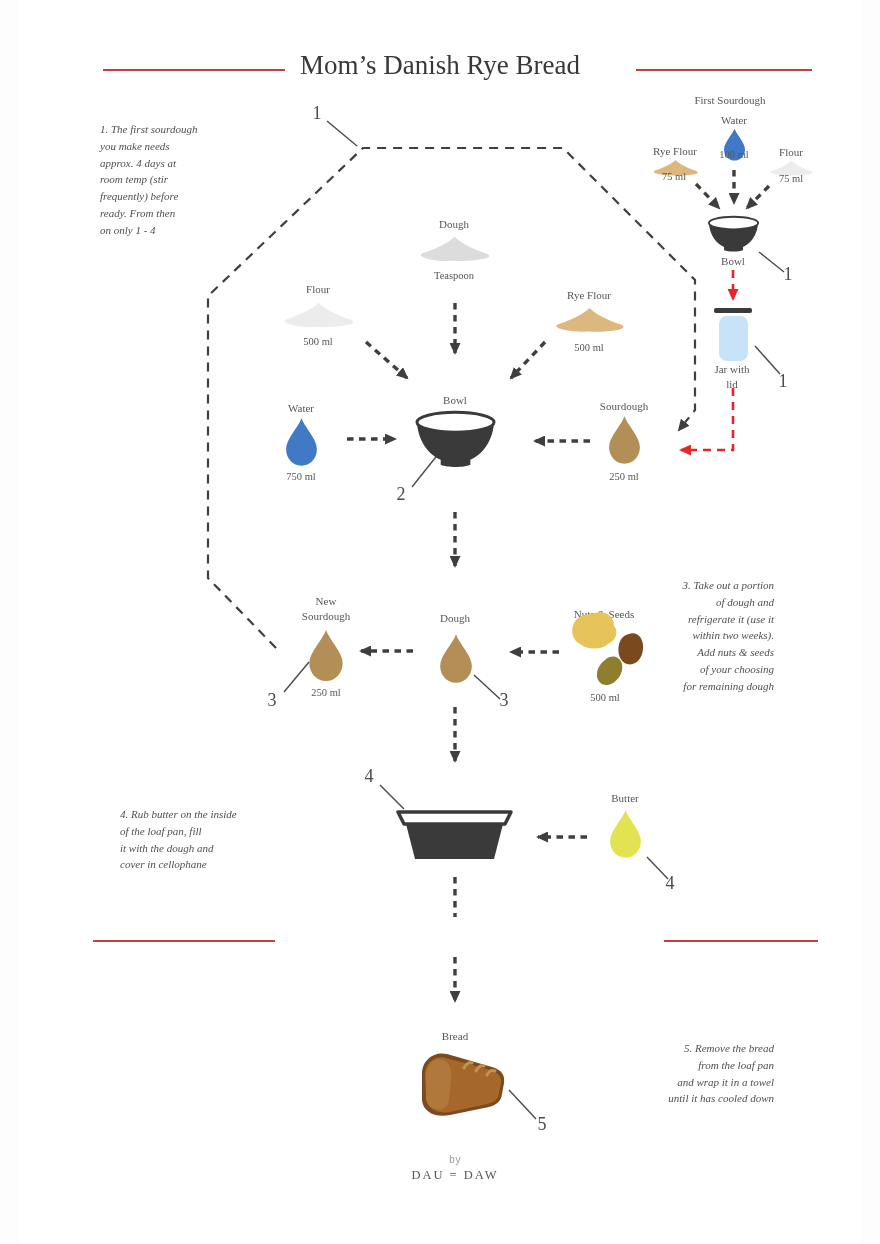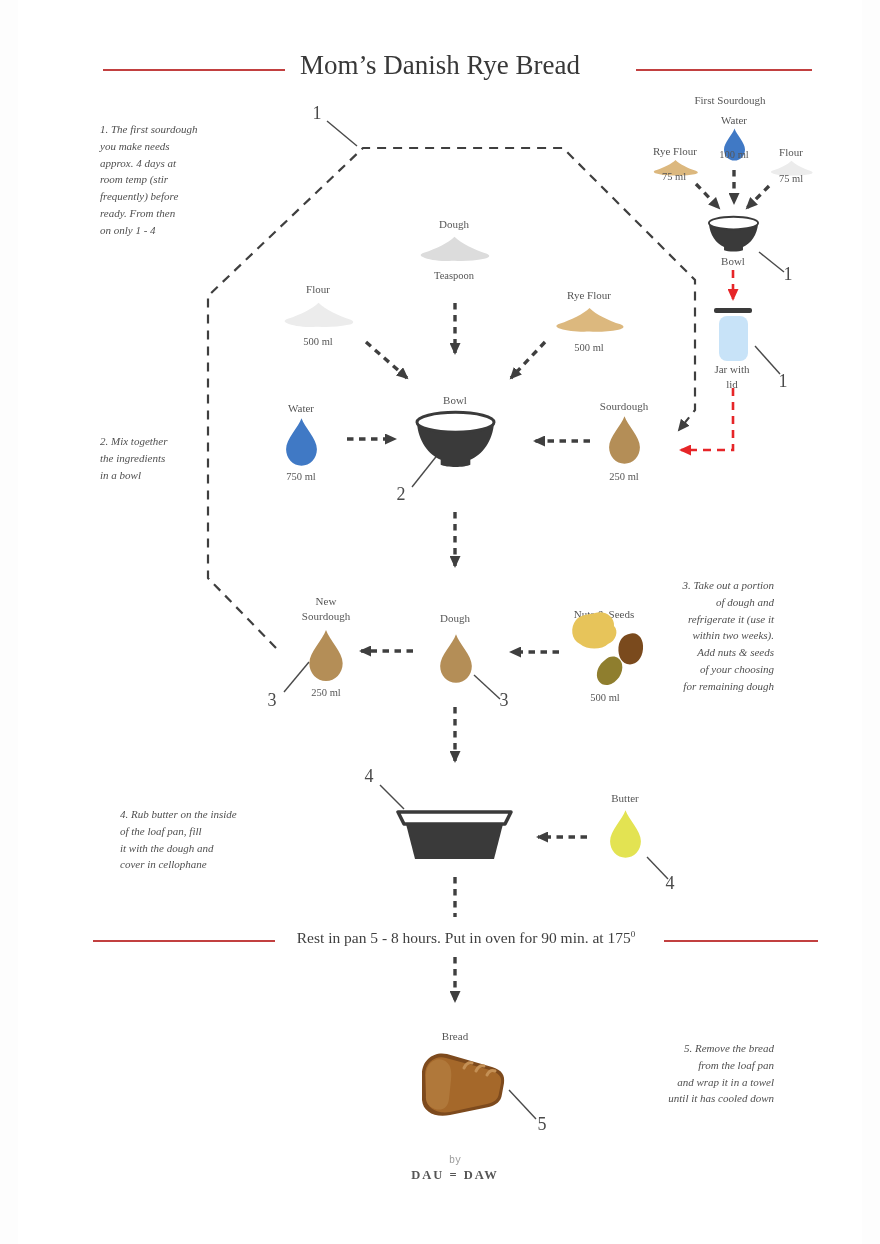--- a/index.html
+++ b/index.html
@@ -82,25 +82,20 @@
 
   <div class="steptext" style="left:82px;top:121px;">
     <div>1. The first sourdough</div>
     <div>you make needs</div>
     <div>approx. 4 days at</div>
     <div>room temp (stir</div>
     <div>frequently) before</div>
     <div>ready. From then</div>
     <div>on only 1 - 4</div>
   </div>
-  <div class="steptext" style="left:82px;top:433px;">
-    <div>2. Mix together</div>
-    <div>the ingredients</div>
-    <div>in a bowl</div>
-  </div>
   <div class="steptext right" style="right:88px;top:577px;">
     <div>3. Take out a portion</div>
     <div>of dough and</div>
     <div>refrigerate it (use it</div>
     <div>within two weeks).</div>
     <div>Add nuts &amp; seeds</div>
     <div>of your choosing</div>
     <div>for remaining dough</div>
   </div>
   <div class="steptext" style="left:82px;top:806px;margin-left:20px;">
@@ -212,32 +207,29 @@
     <path d="M3 4 L116 4 L110 16 L9 16 Z" fill="#ffffff" stroke="#3a3a3a" stroke-width="3.5" stroke-linejoin="round"></path>
     <path d="M11 16 L108 16 L99 51 L20 51 Z" fill="#3a3a3a"></path>
   </svg>
   <div class="label" style="left:607px;top:792px;">Butter</div>
   <svg class="icon" style="left:589px;top:807px;" width="37" height="54" viewBox="0 0 36 50">
     <path d="M18 2 C15 11 3 22 3 32 C3 41 9.7 48 18 48 C26.3 48 33 41 33 32 C33 22 21 11 18 2 Z" fill="#e3e352"></path>
   </svg>
   <div class="marker" style="left:652px;top:873px;">4</div>
 
   <div class="redline" style="left:75px;top:940px;width:182px;"></div>
-  <div class="banner-text" style="left:448px;top:929px;">
-    <span>Rest in pan 5 - 8 hours. Put in oven for 90 min. at 175</span><span class="sup">0</span>
-  </div>
   <div class="redline" style="left:646px;top:940px;width:154px;"></div>
 
   <div class="label" style="left:437px;top:1030px;">Bread</div>
   <svg class="icon" style="left:384px;top:1044px;" width="110" height="75" viewBox="0 0 110 75">
     <path d="M20 30 C20 15 33 7 45 10 L90 23 C100 26 103 31 102 39 L100 50 C99 58 94 61 87 63 L48 71 C33 74 21 68 20 56 Z" fill="#7d4a1d"></path>
     <path d="M23 31 C23 18 34 11 44 14 L88 26 C97 29 100 33 99 39 L97 49 C96 56 92 58 85 60 L48 68 C36 70 25 65 24 54 Z" fill="#a5682a"></path>
     <path d="M24 31 C24 20 33 13 41 16 C49 19 50 27 49 36 L47 55 C46 64 40 67 33 65 C27 63 23 58 24 51 Z" fill="#b0783a"></path>
     <path d="M62 24 q3 -6 8 -5" stroke="#c49055" stroke-width="3" stroke-linecap="round" fill="none"></path>
     <path d="M74 27 q3 -6 8 -5" stroke="#c49055" stroke-width="3" stroke-linecap="round" fill="none"></path>
     <path d="M85 31 q3 -6 8 -4" stroke="#c49055" stroke-width="3" stroke-linecap="round" fill="none"></path>
   </svg>
   <div class="marker" style="left:524px;top:1114px;">5</div>
 
   <div class="by" style="left:437px;top:1155px;font-family:Liberation Mono, monospace;">by</div>
-  <div class="byname" style="left:437px;top:1168px;font-weight:bold;">DAU = DAW</div>
+  <div class="byname" style="left:437px;top:1168px;">DAU = DAW</div>
 
 </div>
 
 </body></html>

